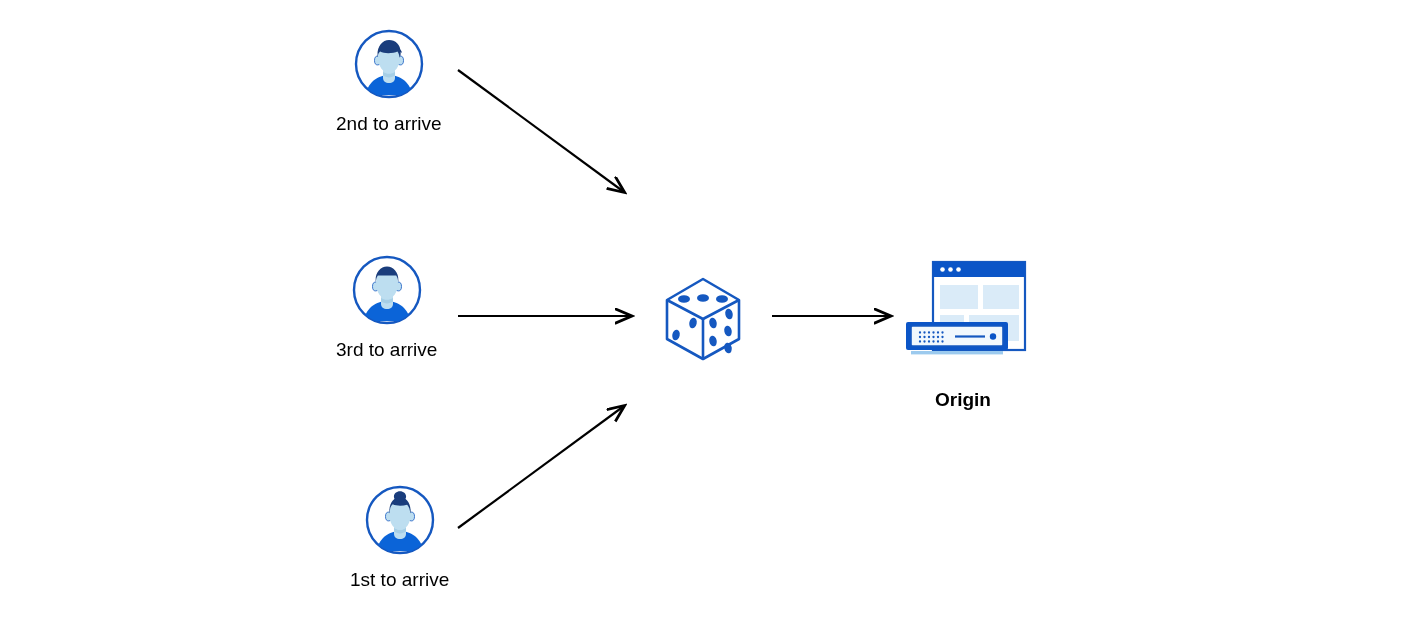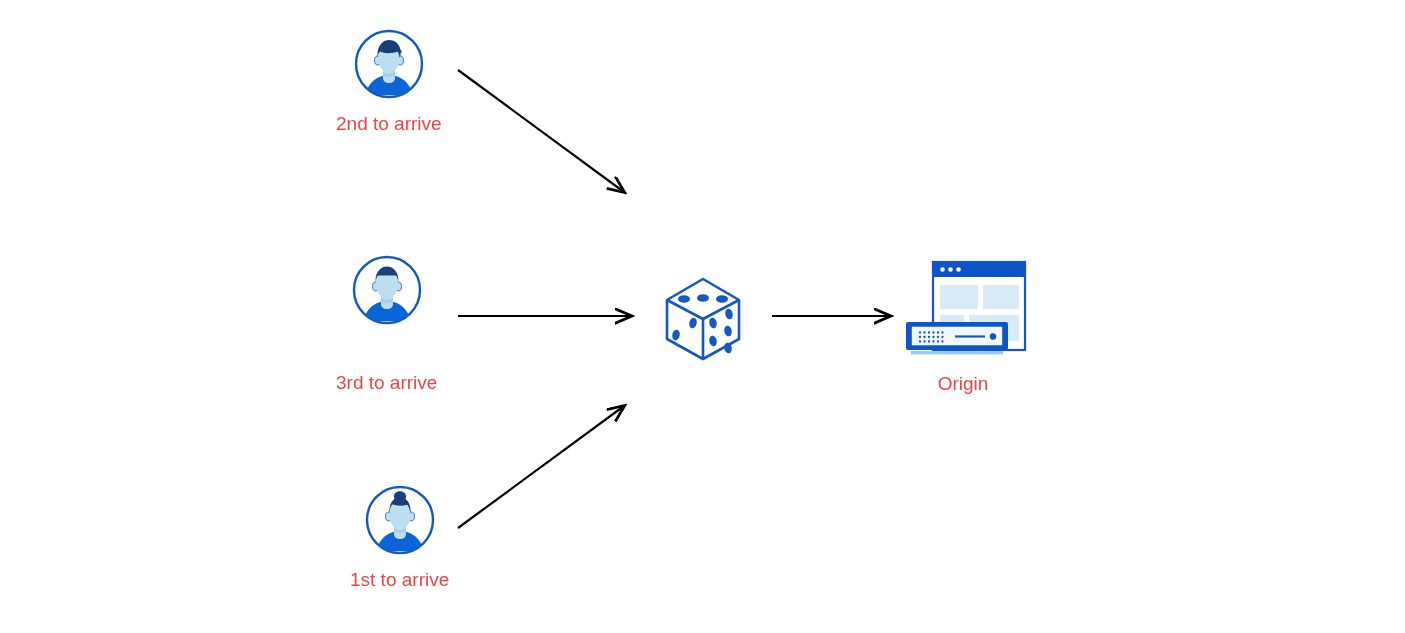--- a/index.html
+++ b/index.html
@@ -21,21 +21,21 @@
   }
   .node {
     position: absolute;
     display: flex;
     flex-direction: column;
     align-items: center;
   }
   .node-label {
     font-size: 19px;
     line-height: 24px;
-    color: #ef4444;
+    color: #000000;
     font-family: "Liberation Sans", sans-serif;
     white-space: nowrap;
     text-align: center;
   }
   .avatar-wrap {
     width: 72px;
     height: 72px;
     display: block;
   }
   .avatar-label {
@@ -45,21 +45,22 @@
     width: 86px;
     height: 90px;
     display: block;
   }
   .origin-wrap {
     width: 120px;
     height: 100px;
     display: block;
   }
   .origin-label {
-    margin-top: 14px;
+    margin-top: 30px;
+    font-weight: bold;
   }
   svg.arrow-layer {
     position: absolute;
     left: 0;
     top: 0;
     width: 1405px;
     height: 633px;
     pointer-events: none;
   }
 </style>
@@ -101,21 +102,21 @@
           <ellipse cx="47.4" cy="32.5" rx="3.1" ry="4.4" fill="#bddef0" stroke="#1558c0" stroke-width="0.8"></ellipse>
           <path d="M25 29 c0 -9 5 -14.5 11 -14.5 c6 0 11 5.5 11 14.5 c0 9 -5 16 -11 16 c-6 0 -11 -7 -11 -16 z" fill="#bddef0"></path>
           <path d="M24.5 27.5 c-0.4 -9.5 5 -15.5 11.6 -15.5 c6.2 0 11.4 4.2 11.6 12.6 c0.05 2.2 -0.5 4.4 -1.1 5.2 c-0.3 -3.2 -1.2 -5.3 -2.2 -6.4 c-3.4 1.9 -12.6 2.6 -17.3 0.2 c-1.3 1.2 -2.1 2.6 -2.3 5.2 c-0.1 0.6 -0.25 0.4 -0.3 -1.3 z" fill="#1a3d7c"></path>
           <path d="M45.6 20.6 c1.9 0.9 3 2.4 3.4 4.2 c-1.2 -0.5 -2.4 -1.1 -3.2 -1.9 z" fill="#1a3d7c"></path>
         </g>
       </svg>
     </div>
     <div class="node-label avatar-label">2nd to arrive</div>
   </div>
 
-  <div class="node" style="left:336px; top:254px;gap:33px;">
+  <div class="node" style="left:336px; top:254px;">
     <div class="avatar-wrap">
       <svg viewBox="0 0 72 72" width="72" height="72">
         <defs>
           <clipPath id="clip-av2">
               <circle cx="36" cy="36" r="33"></circle>
             </clipPath>
         </defs>
         <circle cx="36" cy="36" r="33" fill="#ffffff" stroke="#1558c0" stroke-width="2.4"></circle>
         <g clip-path="url(#clip-av2)">
           <path d="M36 47 c-7 0 -13 3 -17 7 c-4 4 -6 9 -6 13 l46 0 c0 -4 -2 -9 -6 -13 c-4 -4 -10 -7 -17 -7 z" fill="#0b64d8"></path>

